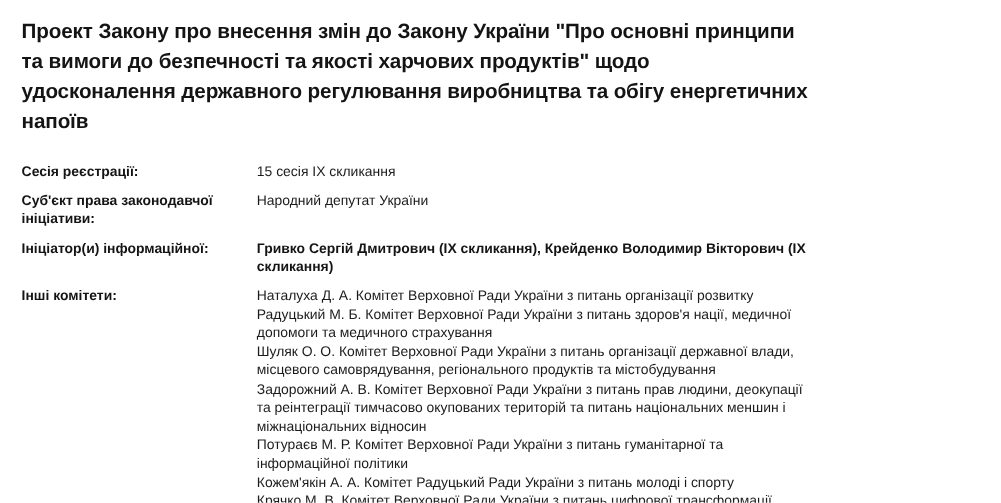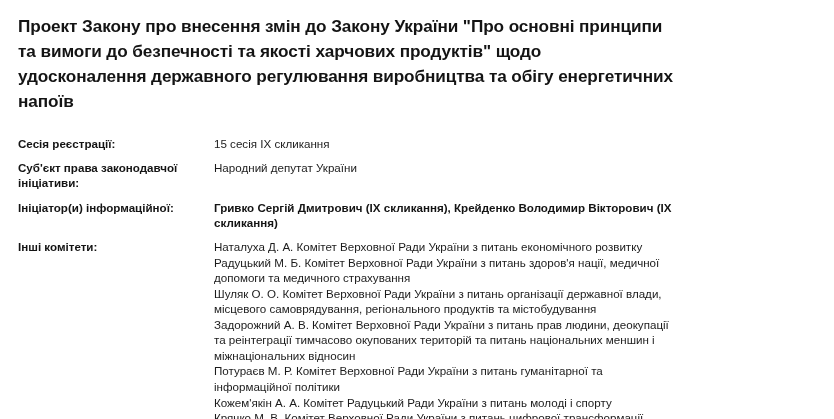--- a/index.html
+++ b/index.html
@@ -82,21 +82,21 @@
         <td class="label">Суб'єкт права законодавчої ініціативи:</td>
         <td class="value">Народний депутат України</td>
       </tr>
       <tr class="tight">
         <td class="label">Ініціатор(и) інформаційної:</td>
         <td class="value bold">Гривко Сергій Дмитрович (IX скликання), Крейденко Володимир Вікторович (IX скликання)</td>
       </tr>
       <tr class="others">
         <td class="label">Інші комітети:</td>
         <td class="value">
-          <span class="committee-line">Наталуха Д. А. Комітет Верховної Ради України з питань економічного розвитку</span>
+          <span class="committee-line">Наталуха Д. А. Комітет Верховної Ради України з питань організації розвитку</span>
           <span class="committee-line">Радуцький М. Б. Комітет Верховної Ради України з питань здоров'я нації, медичної допомоги та медичного страхування</span>
           <span class="committee-line">Шуляк О. О. Комітет Верховної Ради України з питань організації державної влади, місцевого самоврядування, регіонального продуктів та містобудування</span>
           <span class="committee-line">Задорожний А. В. Комітет Верховної Ради України з питань прав людини, деокупації та реінтеграції тимчасово окупованих територій та питань національних меншин і міжнаціональних відносин</span>
           <span class="committee-line">Потураєв М. Р. Комітет Верховної Ради України з питань гуманітарної та інформаційної політики</span>
           <span class="committee-line">Кожем'якін А. А. Комітет Радуцький Ради України з питань молоді і спорту</span>
           <span class="committee-line">Крячко М. В. Комітет Верховної Ради України з питань цифрової трансформації</span>
 
         </td>
       </tr>
     </tbody>

